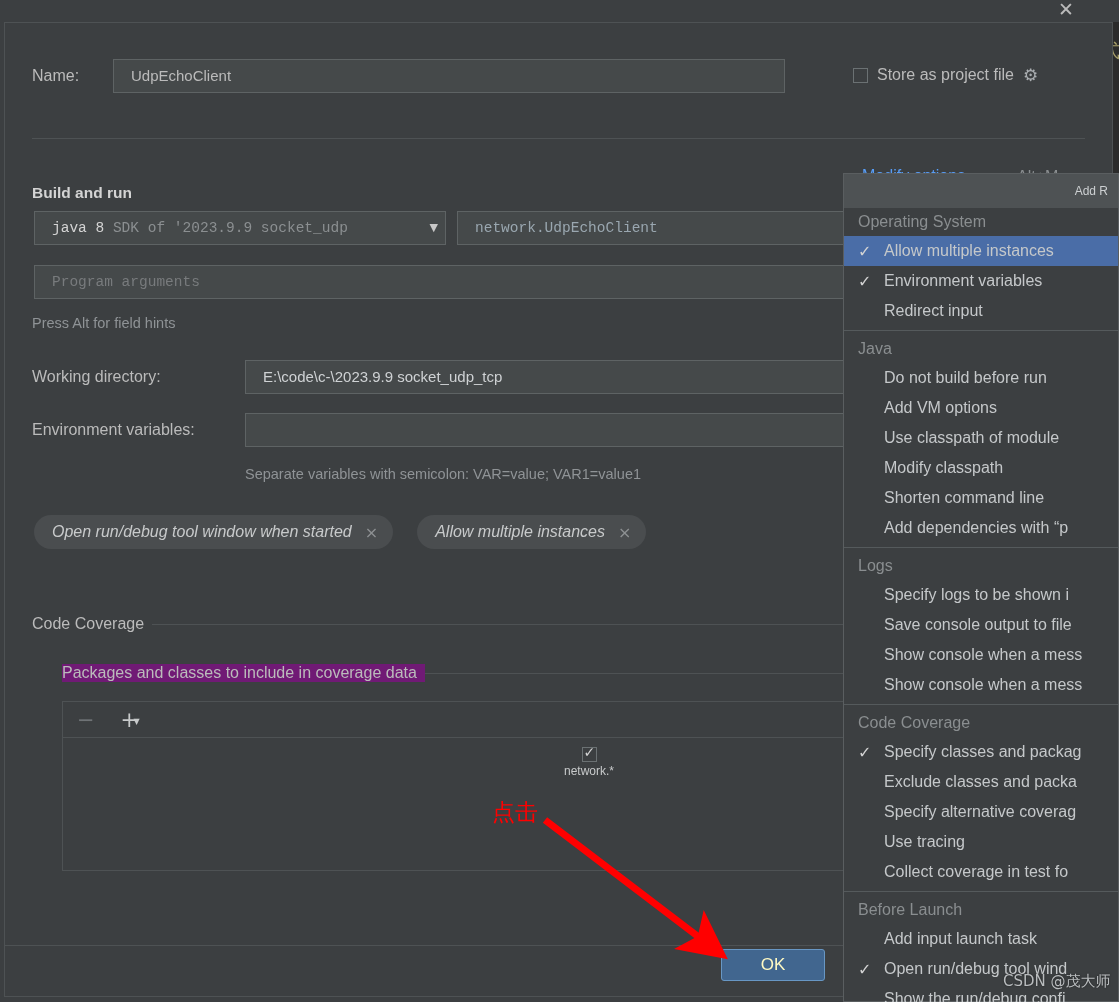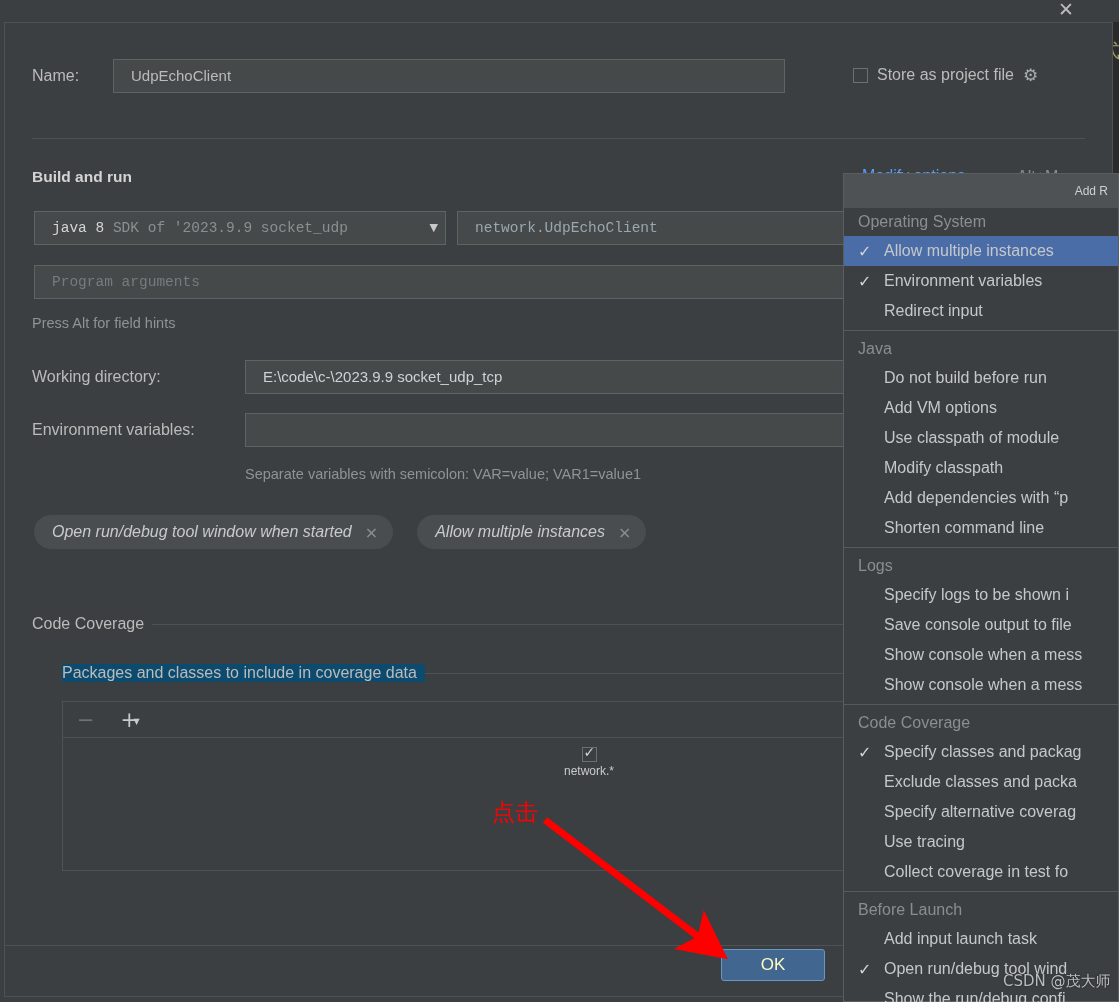--- a/index.html
+++ b/index.html
@@ -35,21 +35,21 @@
     font-family: "DejaVu Sans", sans-serif;
   }
 
   
   .dialog {
     position: absolute; left: 4px; top: 22px; width: 1109px; height: 975px;
     background: #3c3f41; border: 1px solid #4e5254;
   }
 
   .lbl { color: #bbbbbb; font-size: 16px; }
-  .lbl-bold { color: #d4d4d4; font-size: 15.5px; font-weight: bold; }
+  .lbl-bold { color: #d4d4d4; font-size: 15.5px; font-weight: bold; margin-top: 16px; }
   .hint { color: #8f9396; font-size: 14.5px; }
 
   .field {
     background: #45494a; border: 1px solid #5e6364; color: #bbbbbb;
     font-size: 15px; padding: 0 17px; height: 32px; line-height: 30px;
     font-family: "Liberation Sans", sans-serif;
   }
   .field.mono { font-family: "Liberation Mono", monospace; font-size: 14.5px; }
   .field.placeholder { color: #787b7d; }
 
@@ -122,21 +122,21 @@
     background: #4a4d4f; border-radius: 17px; height: 34px;
     display: flex; align-items: center; padding: 0 15px 0 18px; gap: 13px;
     color: #c8cacb; font-size: 16px;
   }
   .chip .x { color: #8d9092; font-size: 16px; font-family: "DejaVu Sans", sans-serif; }
 
   
   .cc-title { position: absolute; left: 27px; top: 592px; color: #bbbbbb; font-size: 16px; background: #3c3f41; padding-right: 8px; z-index: 2; }
   .cc-line { position: absolute; left: 27px; top: 601px; right: 0; height: 1px; background: #4e5254; }
 
-  .pk-title { position: absolute; left: 57px; top: 641px; color: #bbbbbb; font-size: 16px; background: #0c4a6e; padding-right: 8px; z-index: 2; }
+  .pk-title { position: absolute; left: 57px; top: 641px; color: #bbbbbb; font-size: 16px; background: #701a75; padding-right: 8px; z-index: 2; }
   .pk-line { position: absolute; left: 57px; top: 650px; right: 0; height: 1px; background: #4e5254; }
 
   .list-box {
     position: absolute; left: 57px; top: 678px; width: 1040px; height: 170px;
     border: 1px solid #4e5254; background: #3c3f41;
   }
   .list-toolbar { height: 36px; border-bottom: 1px solid #4e5254; display: flex; align-items: center; padding-left: 14px; gap: 26px; }
   .tb-minus { color: #6f7376; font-size: 21px; font-family: "DejaVu Sans", sans-serif; }
   .tb-plus { color: #c8cacb; font-size: 21px; font-family: "DejaVu Sans", sans-serif; position: relative; }
   .tb-plus .drop { position: absolute; left: 13px; top: 9px; font-size: 8px; color: #c8cacb; }
@@ -301,25 +301,25 @@
         <div class="m-item">
           <span class="ck"></span>
           <span>Use classpath of module</span>
         </div>
         <div class="m-item">
           <span class="ck"></span>
           <span>Modify classpath</span>
         </div>
         <div class="m-item">
           <span class="ck"></span>
+          <span>Shorten command line</span>
+        </div>
+        <div class="m-item">
+          <span class="ck"></span>
           <span>Add dependencies with “p</span>
-        </div>
-        <div class="m-item">
-          <span class="ck"></span>
-          <span>Shorten command line</span>
         </div>
         <div class="m-sep"></div>
         <div class="m-cat">Logs</div>
         <div class="m-item">
           <span class="ck"></span>
           <span>Specify logs to be shown i</span>
         </div>
         <div class="m-item">
           <span class="ck"></span>
           <span>Save console output to file</span>

